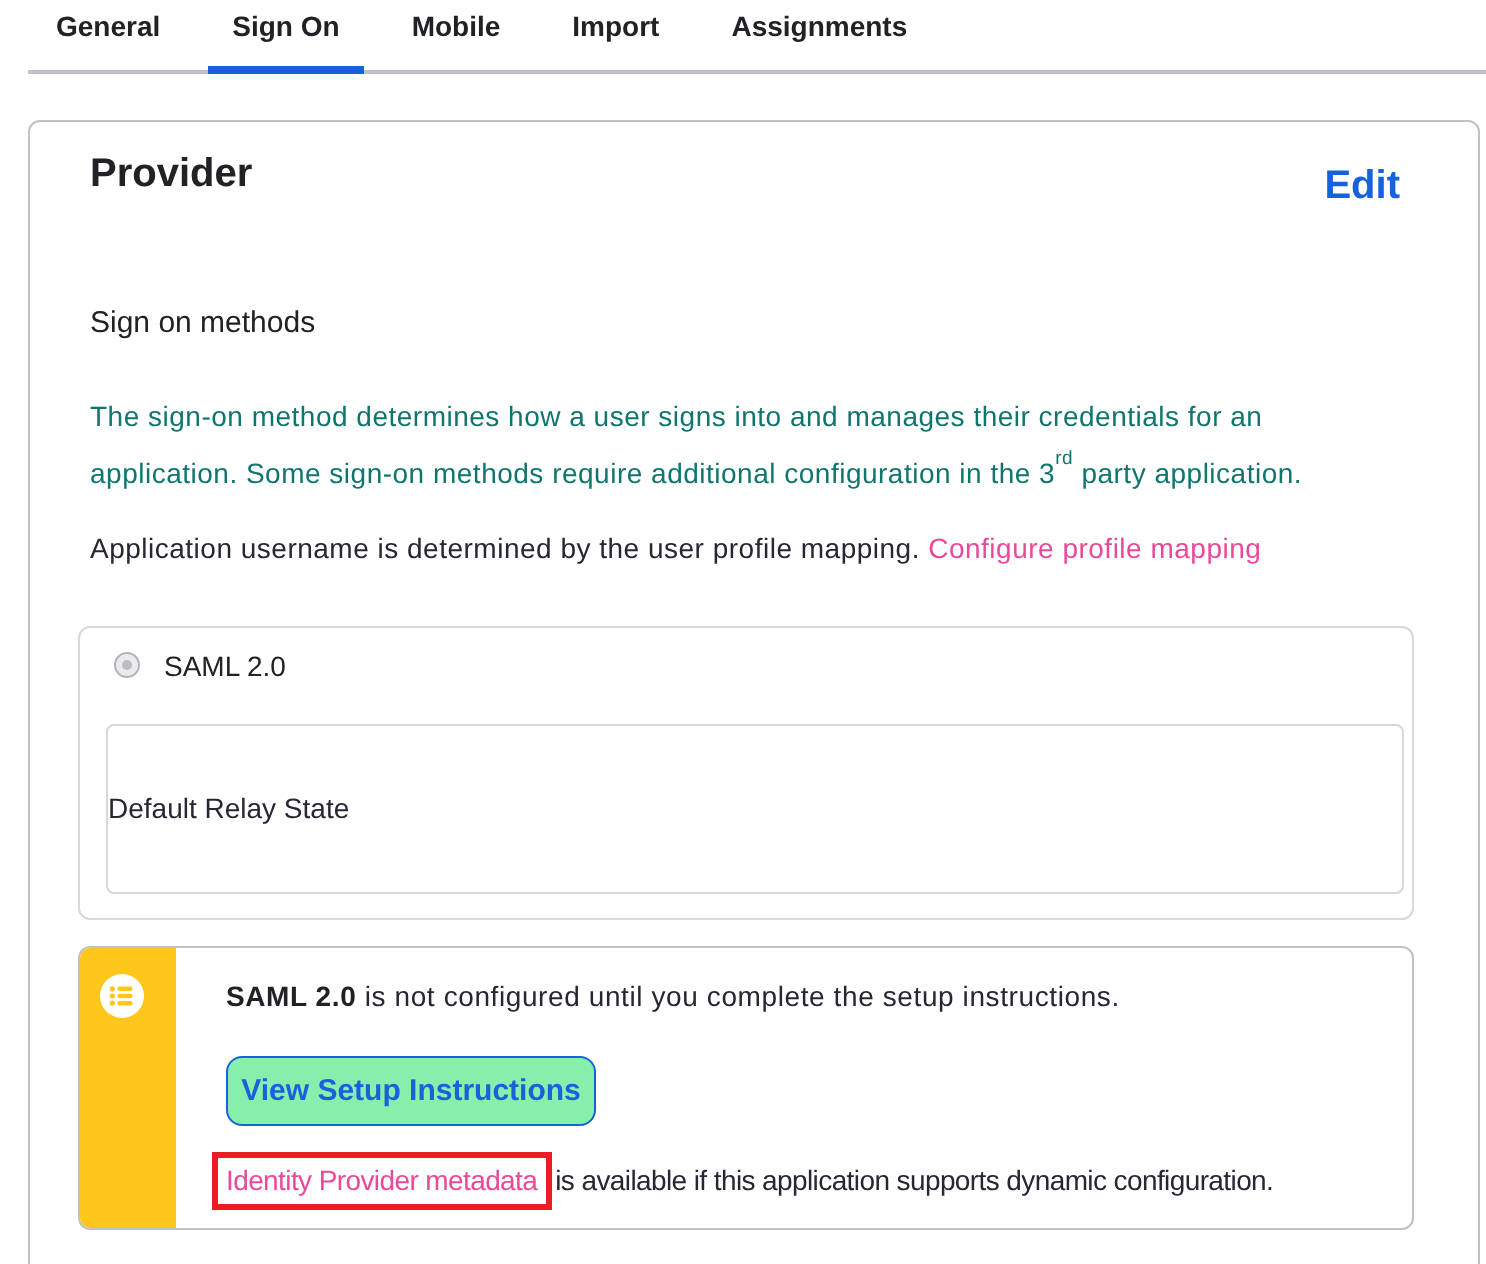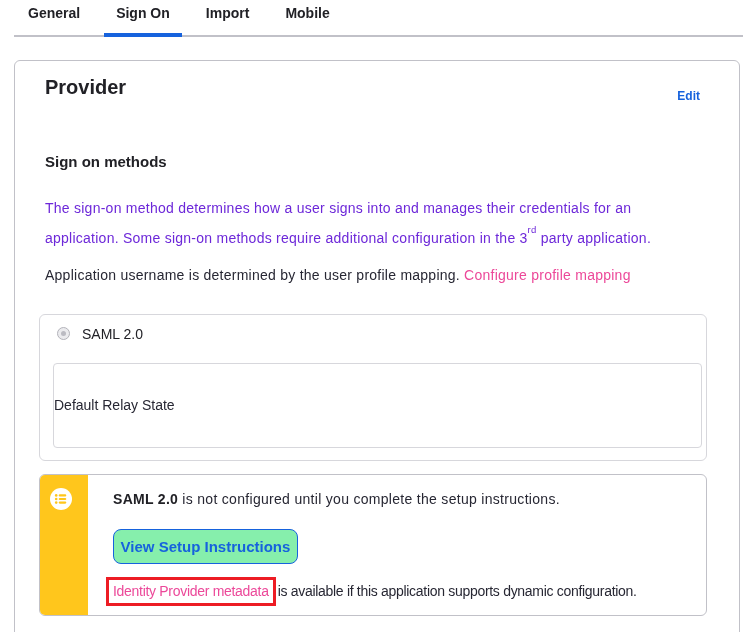--- a/index.html
+++ b/index.html
@@ -31,25 +31,25 @@
   
   .card {
     margin:23px 3px 0 14px;
     height:700px;
     border:1px solid #c1c1c8;
     border-radius:6px;
     padding:15px 30px 0 30px;
   }
   .card-header { display:flex; justify-content:space-between; align-items:baseline; }
   .card-title { margin:0; font-size:20px; font-weight:700; color:#212126; }
-  .edit-link { font-size:12px; font-weight:700; color:#1662dd; text-decoration:none; cursor:pointer; position:relative; top:6px; margin-right:9px; }
-  .section-title { margin:54px 0 0; font-size:15px; font-weight:700; color:#212126; }
+  .edit-link { font-size:20px; font-weight:700; color:#1662dd; text-decoration:none; cursor:pointer; position:relative; top:6px; margin-right:9px; }
+  .section-title { margin:54px 0 0; font-size:15px; font-weight:400; color:#212126; }
   .desc {
     margin:26px 0 12px; font-size:14px; line-height:25px;
-    white-space:pre-line; color:#6d28d9; letter-spacing:0.25px;
+    white-space:pre-line; color:#0f766e; letter-spacing:0.25px;
   }
   .desc sup { font-size:9.5px; position:relative; top:-4px;text-align:right; }
   .note { margin:6px 0 0; font-size:14px; line-height:25px; color:#272733; letter-spacing:0.25px; }
   .link { color:#ec4899; text-decoration:none; cursor:pointer; }
   
   .saml-box {
     margin:26px 0 0 -6px; width:668px;
     border:1px solid #d7d7dc; border-radius:6px;
     padding:11px 13px 12px 17px;
   }
@@ -99,22 +99,23 @@
     margin-left:-7px;
   }
   .metadata-rest { margin-left:2px; color:#272733; }
 </style>
 </head>
 <body>
 
 <ul class="tabs">
   <li class="tab">General</li>
   <li class="tab active">Sign On</li>
+  <li class="tab">Mobile</li>
   <li class="tab">Import</li>
-  <li class="tab">Mobile</li>
+  <li class="tab">Assignments</li>
 </ul>
 
 <div class="card">
   <div class="card-header">
     <h1 class="card-title">Provider</h1>
     <a class="edit-link">Edit</a>
   </div>
 
   <h2 class="section-title">Sign on methods</h2>
 

